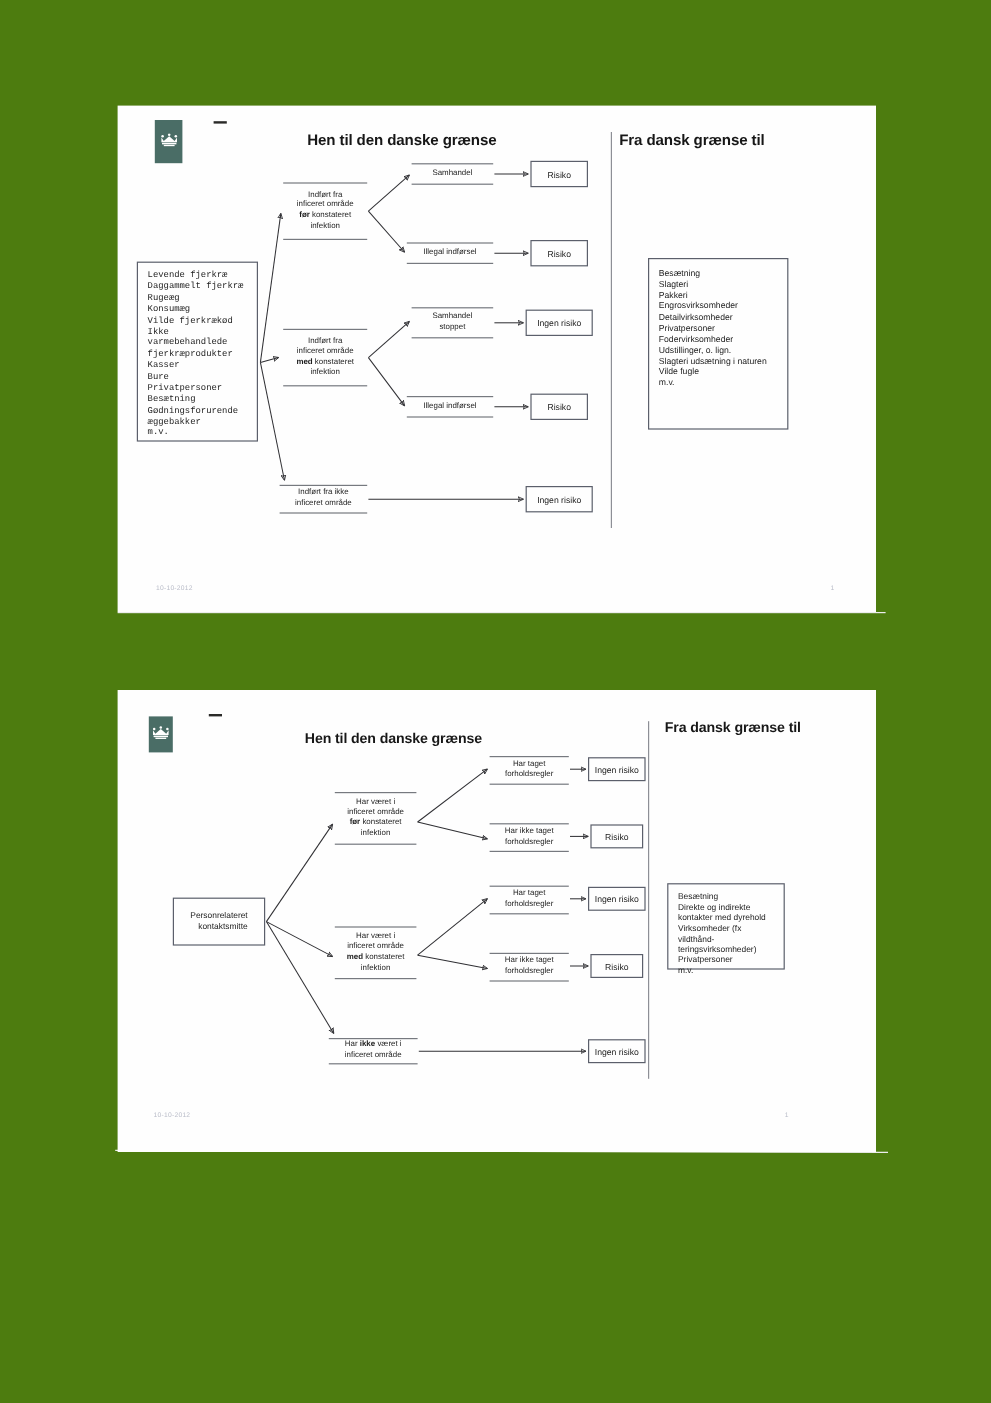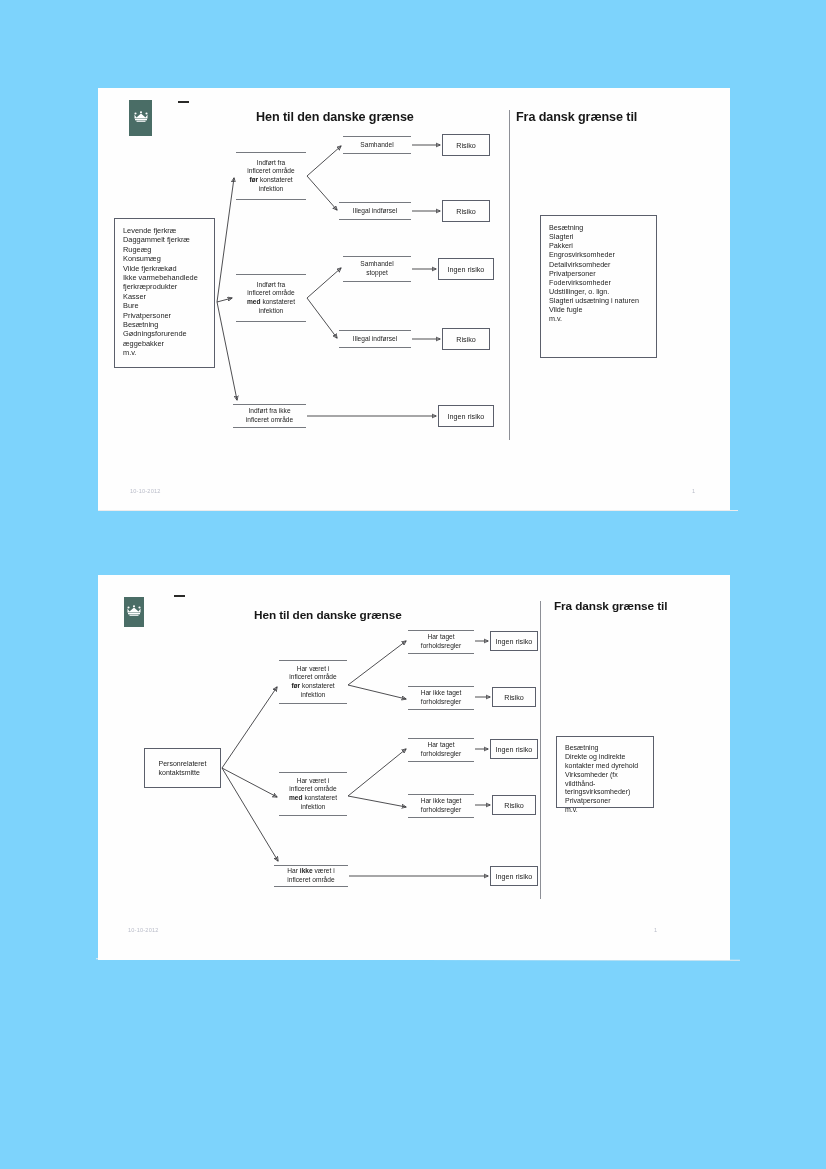--- a/index.html
+++ b/index.html
@@ -15,21 +15,21 @@
     font-family: "Liberation Sans", sans-serif;
     color: #1c1c1c;
     -webkit-font-smoothing: antialiased;
   }
   .page {
     position: absolute;
     left: 0;
     top: 0;
     width: 826px;
     height: 1169px;
-    background: #7dd3fc;
+    background: #4d7c0f;
   }
   
   .slide {
     position: absolute;
     background: #fefefe;
   }
   #slide-1 { left: 98px; top: 88px;  width: 632px; height: 422px; }
   #slide-2 { left: 98px; top: 575px; width: 632px; height: 385px; }
 
   .scan-edge {
@@ -75,21 +75,21 @@
 
   
   .bx {
     position: absolute;
     border: 1px solid #5b5f6b;
     background: transparent;
     box-sizing: border-box;
     display: flex;
     align-items: center;
     justify-content: center;
-    text-align: left;
+    text-align: right;
     color: #1d1d1d;
   }
   .bx.left-align {
     align-items: flex-start;
     justify-content: flex-start;
     text-align: left;
     padding: 7px 6px 6px 8px;
     line-height: 1.27;
   }
   .bx.result { font-size: 7.2px; }
@@ -149,21 +149,21 @@
         <rect x="7" y="19.4" width="18" height="2.2" fill="#ffffff"></rect>
       </svg>
     </div>
     <div class="logo-dash" style="left:80px; top:13px; width:11px;"></div>
 
     <div class="heading" style="left:158px; top:22px; width:230px; font-size:12.6px;">Hen til den danske grænse</div>
     <div class="heading" style="left:418px; top:22px; width:210px; font-size:12.6px;">Fra dansk grænse til</div>
 
     <div class="vdivider" style="left:411px; top:22px; height:330px;"></div>
 
-    <div class="bx left-align" style="left:16px; top:130px; width:101px; height:150px; font-size:7.4px;">
+    <div class="bx left-align" style="left:16px; top:130px; width:101px; height:150px; font-size:7.4px;font-family:Liberation Mono, monospace;">
       <div>
         <div>Levende fjerkræ</div>
         <div>Daggammelt fjerkræ</div>
         <div>Rugeæg</div>
         <div>Konsumæg</div>
         <div>Vilde fjerkrækød</div>
         <div>Ikke varmebehandlede</div>
         <div>fjerkræprodukter</div>
         <div>Kasser</div>
         <div>Bure</div>

